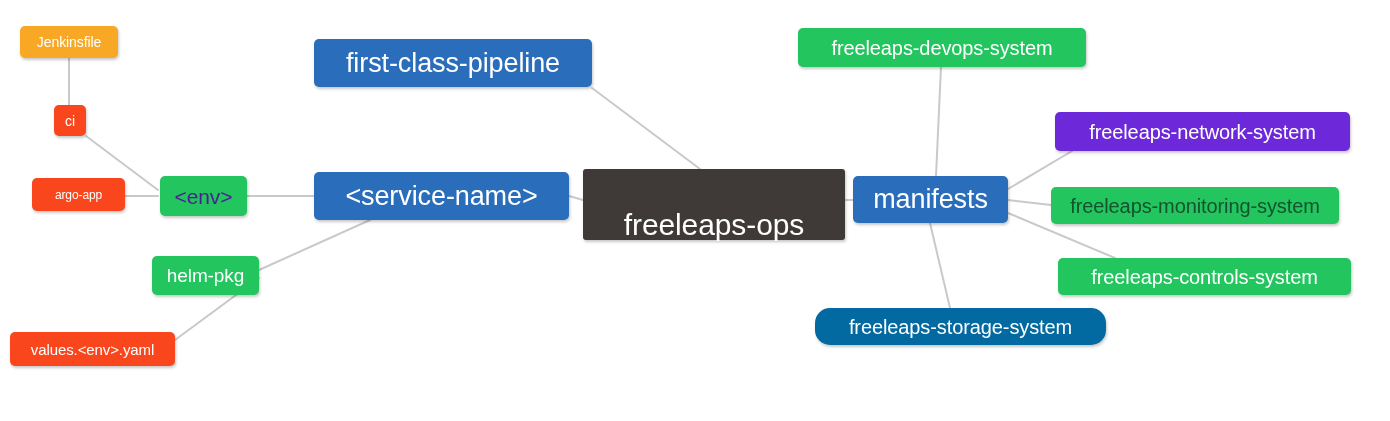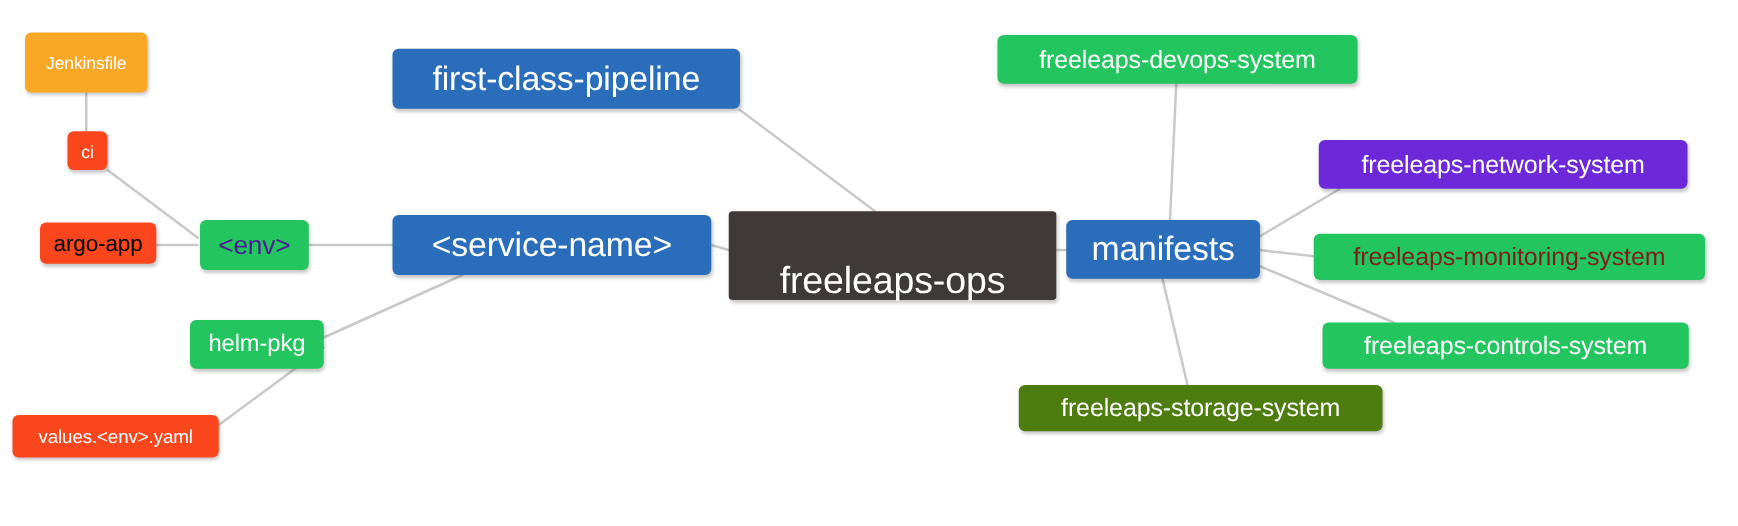--- a/index.html
+++ b/index.html
@@ -66,27 +66,27 @@
       <path class="edge" d="M 569 196 L 583 200" stroke="#c9c9c9"></path>
       <path class="edge" d="M 845 200 L 853 200" stroke="#c9c9c9"></path>
       <path class="edge" d="M 936 176 L 941 67" stroke="#c9c9c9"></path>
       <path class="edge" d="M 1008 189 L 1072 151" stroke="#c9c9c9"></path>
       <path class="edge" d="M 1008 200 L 1051 205" stroke="#c9c9c9"></path>
       <path class="edge" d="M 1008 213 L 1115 258" stroke="#c9c9c9"></path>
       <path class="edge" d="M 930 223 L 950 308" stroke="#c9c9c9"></path>
     </svg>
 
   <div id="node-layer">
-      <div class="node" style="left: 20px; top: 26px; width: 98px; height: 48px; background: rgb(249, 168, 37); font-size: 14px; color: rgb(255, 255, 255);">
+      <div class="node" style="left: 20px; top: 26px; width: 98px; height: 32px; background: rgb(249, 168, 37); font-size: 14px; color: rgb(255, 255, 255);">
         <span>Jenkinsfile</span>
       </div>
       <div class="node" style="left: 54px; top: 105px; width: 32px; height: 31px; background: rgb(249, 70, 28); font-size: 14px; color: rgb(255, 255, 255);">
         <span>ci</span>
       </div>
-      <div class="node" style="left: 32px; top: 178px; width: 93px; height: 33px; background: rgb(249, 70, 28); font-size: 18px; color: #000000;">
+      <div class="node" style="left: 32px; top: 178px; width: 93px; height: 33px; background: rgb(249, 70, 28); font-size: 12px; color: #ffffff;">
         <span>argo-app</span>
       </div>
       <div class="node" style="left: 160px; top: 176px; width: 87px; height: 40px; background: rgb(34, 197, 94); font-size: 21px; color: #4c1d95;">
         <span>&lt;env&gt;</span>
       </div>
       <div class="node" style="left: 10px; top: 332px; width: 165px; height: 34px; background: rgb(249, 70, 28); font-size: 15px; color: rgb(255, 255, 255);">
         <span>values.&lt;env&gt;.yaml</span>
       </div>
       <div class="node" style="left: 152px; top: 256px; width: 107px; height: 39px; background: rgb(34, 197, 94); font-size: 19px; color: rgb(255, 255, 255); text-align: center;">
         <span>helm-pkg</span>
@@ -102,24 +102,24 @@
       </div>
       <div class="node" style="left: 853px; top: 176px; width: 155px; height: 47px; background: rgb(42, 110, 187); font-size: 27px; color: rgb(255, 255, 255);">
         <span>manifests</span>
       </div>
       <div class="node" style="left: 798px; top: 28px; width: 288px; height: 39px; background: rgb(34, 197, 94); font-size: 20px; color: rgb(255, 255, 255);">
         <span>freeleaps-devops-system</span>
       </div>
       <div class="node" style="left: 1055px; top: 112px; width: 295px; height: 39px; background: #6d28d9; font-size: 20px; color: rgb(255, 255, 255);">
         <span>freeleaps-network-system</span>
       </div>
-      <div class="node" style="left: 1051px; top: 187px; width: 313px; height: 37px; background: rgb(34, 197, 94); font-size: 20px; color: #7f1d1d;">
+      <div class="node" style="left: 1051px; top: 187px; width: 288px; height: 37px; background: rgb(34, 197, 94); font-size: 20px; color: #14532d;">
         <span>freeleaps-monitoring-system</span>
       </div>
       <div class="node" style="left: 1058px; top: 258px; width: 293px; height: 37px; background: rgb(34, 197, 94); font-size: 20px; color: rgb(255, 255, 255);">
         <span>freeleaps-controls-system</span>
       </div>
-      <div class="node" style="left: 815px; top: 308px; width: 291px; height: 37px; background: #4d7c0f; font-size: 20px; color: rgb(255, 255, 255);">
+      <div class="node" style="left: 815px; top: 308px; width: 291px; height: 37px; background: #0369a1; font-size: 20px; color: rgb(255, 255, 255); border-radius: 15px;">
         <span>freeleaps-storage-system</span>
       </div>
     </div>
 
 </div>
 
 </body></html>

